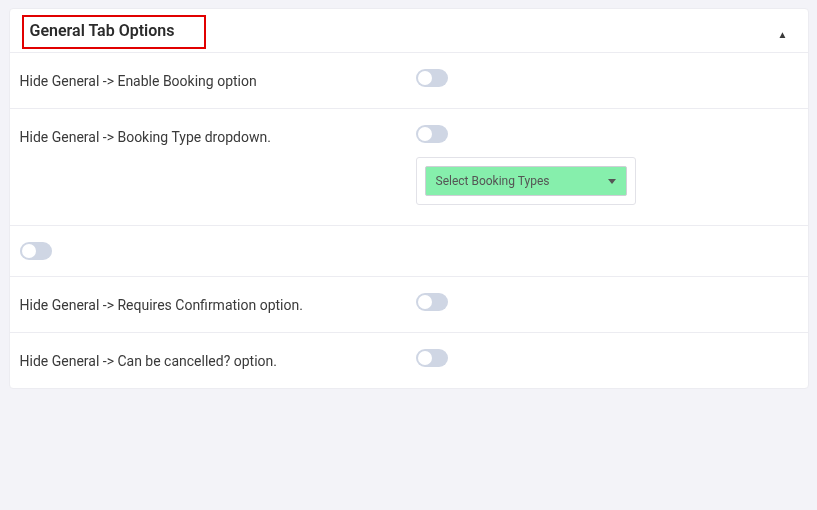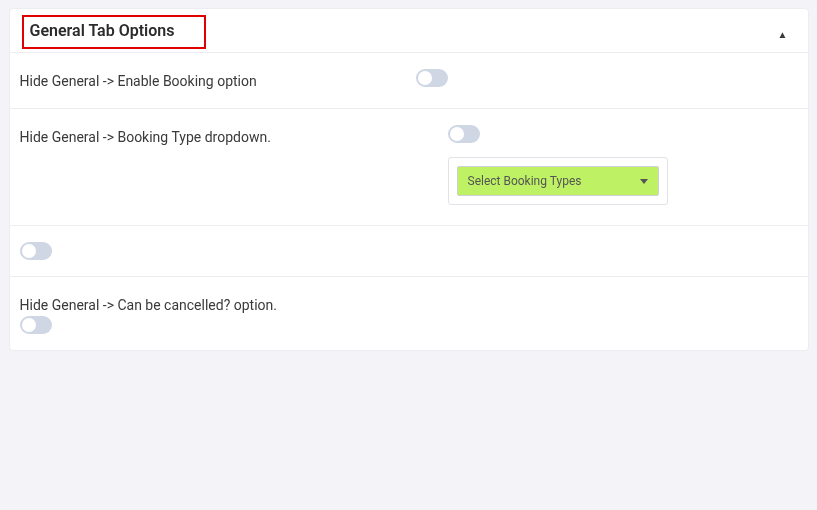--- a/index.html
+++ b/index.html
@@ -45,21 +45,21 @@
       color: #3a3a3a;
       user-select: none;
       cursor: pointer;
     }
     .row {
       display: flex;
       align-items: flex-start;
       padding: 16px 20px 16px 10px;
       border-bottom: 1px solid #ececf1;
     }
-    .row:last-child { border-bottom: none; flex-direction: column; }
+    .row:last-child { border-bottom: none; }
     .row-label {
       width: 396px;
       flex-shrink: 0;
       font-size: 14px;
       color: #3a3a3a;
       line-height: 1.5;
       padding-top: 2px;
     }
     .row-control {
       flex: 1;
@@ -96,29 +96,29 @@
       border: 1px solid #cfcfd6;
       border-radius: 2px;
       height: 30px;
       display: flex;
       align-items: center;
       justify-content: space-between;
       padding: 0 10px;
       font-size: 12px;
       color: #555;
       cursor: pointer;
-      background: #bef264;
+      background: #86efac;
     }
     .caret {
       width: 0; height: 0;
       border-left: 4px solid transparent;
       border-right: 4px solid transparent;
       border-top: 5px solid #555;
     }
-    .pb-extra { padding-bottom: 20px; gap: 32px; }
+    .pb-extra { padding-bottom: 20px; }
   </style>
 </head>
 <body>
 
 <div class="panel">
 
   <div class="panel-header">
     <div class="highlight-box"></div>
     <span class="panel-title">General Tab Options</span>
     <span class="chevron">▲</span>
@@ -144,20 +144,26 @@
     </div>
   </div>
 
   <div class="row">
     <div class="row-control">
       <div class="toggle"></div>
     </div>
   </div>
 
 
+  <div class="row">
+    <div class="row-label">Hide General -&gt; Requires Confirmation option.</div>
+    <div class="row-control">
+      <div class="toggle"></div>
+    </div>
+  </div>
 
   <div class="row">
     <div class="row-label">Hide General -&gt; Can be cancelled? option.</div>
     <div class="row-control">
       <div class="toggle"></div>
     </div>
   </div>
 
 </div>
 

